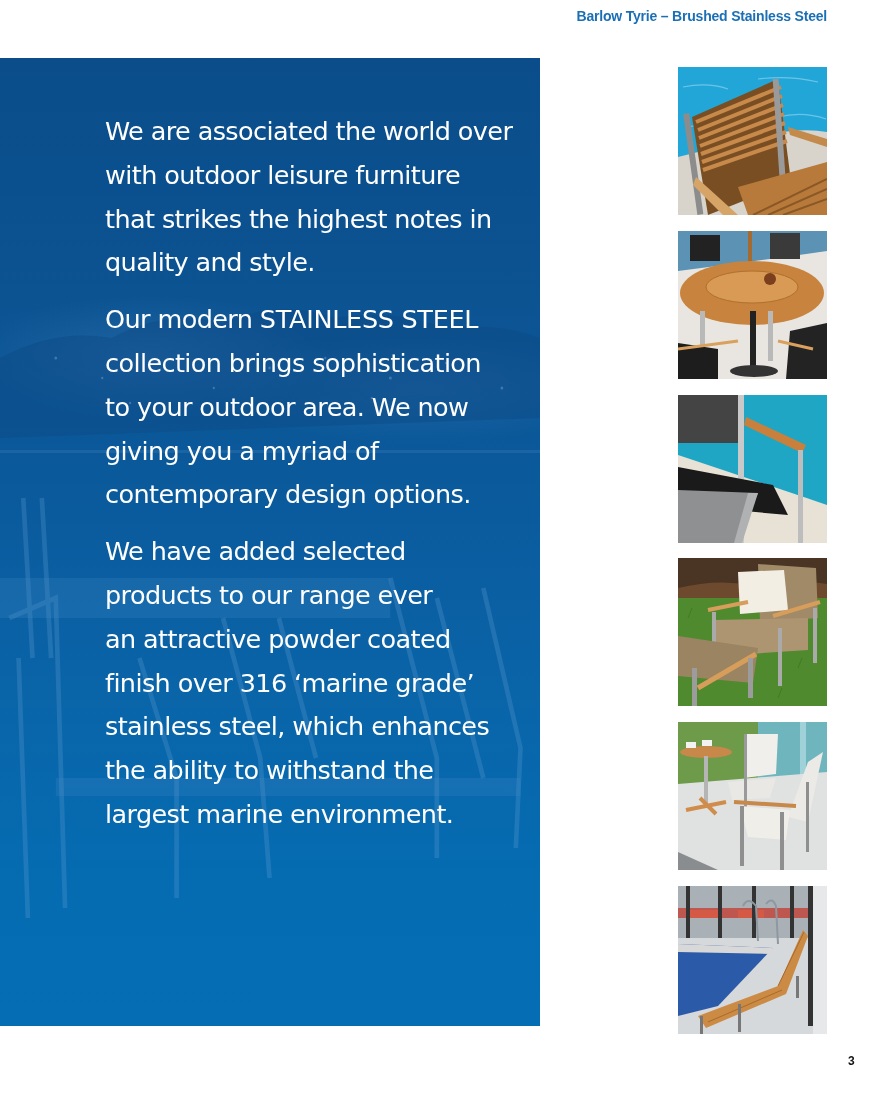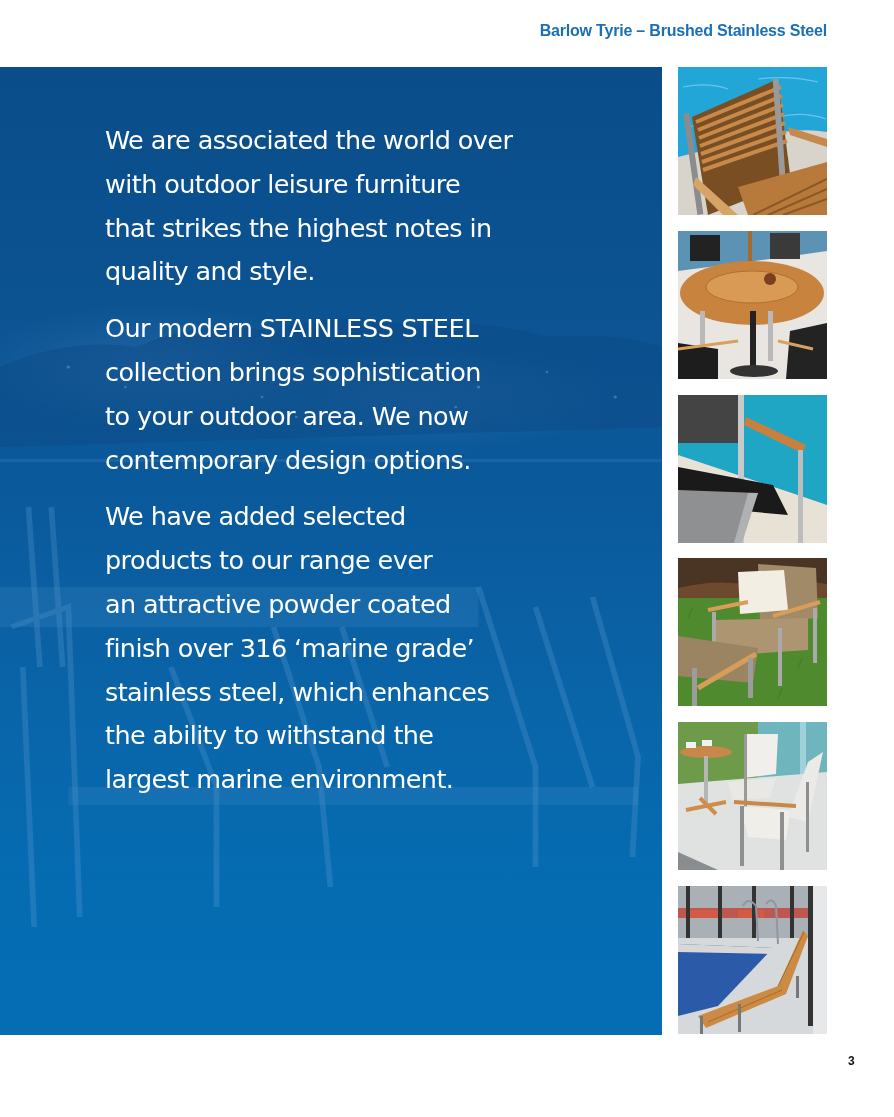--- a/index.html
+++ b/index.html
@@ -2,27 +2,27 @@
 <html><head>
 <meta charset="utf-8">
 <style>
   html, body { margin:0; padding:0; }
   body {
     width:894px; height:1117px; position:relative; overflow:hidden;
     background:#ffffff;
     font-family:"DejaVu Sans", "Liberation Sans", sans-serif;
   }
   .header-title {
-    position:absolute; top:22px; right:67px;
+    position:absolute; top:8px; right:67px;
     font-family:"Liberation Sans", sans-serif;
-    font-weight:bold; font-size:16px; letter-spacing:-0.2px;
+    font-weight:bold; font-size:14px; letter-spacing:-0.2px;
     color:#1a6fb5;
   }
   .blue-panel {
-    position:absolute; left:0; top:67px; width:662px; height:968px;
+    position:absolute; left:0; top:58px; width:540px; height:968px;
     background:
       radial-gradient(ellipse 260px 90px at 150px 300px, rgba(120,170,220,0.18), rgba(0,0,0,0) 70%),
       radial-gradient(ellipse 300px 80px at 420px 330px, rgba(120,170,220,0.14), rgba(0,0,0,0) 70%),
       linear-gradient(180deg, #0a4d8a 0%, #0c5392 25%, #0a5a9c 45%, #0a64a8 65%, #056cb2 85%, #046db3 100%);
     overflow:hidden;
   }
   .panel-deco {
     position:absolute; left:0; top:0; width:100%; height:100%;
   }
   .panel-text {
@@ -93,20 +93,21 @@
     <p>
       <span class="line">We are associated the world over</span>
       <span class="line">with outdoor leisure furniture</span>
       <span class="line">that strikes the highest notes in</span>
       <span class="line">quality and style.</span>
     </p>
     <p>
       <span class="line"><span>Our modern </span><strong>STAINLESS STEEL</strong></span>
       <span class="line">collection brings sophistication</span>
       <span class="line">to your outdoor area. We now</span>
+      <span class="line">giving you a myriad of</span>
       <span class="line">contemporary design options.</span>
     </p>
     <p>
       <span class="line">We have added selected</span>
       <span class="line">products to our range ever</span>
       <span class="line">an attractive powder coated</span>
       <span class="line">finish over 316 ‘marine grade’</span>
       <span class="line">stainless steel, which enhances</span>
       <span class="line">the ability to withstand the</span>
       <span class="line">largest marine environment.</span>

